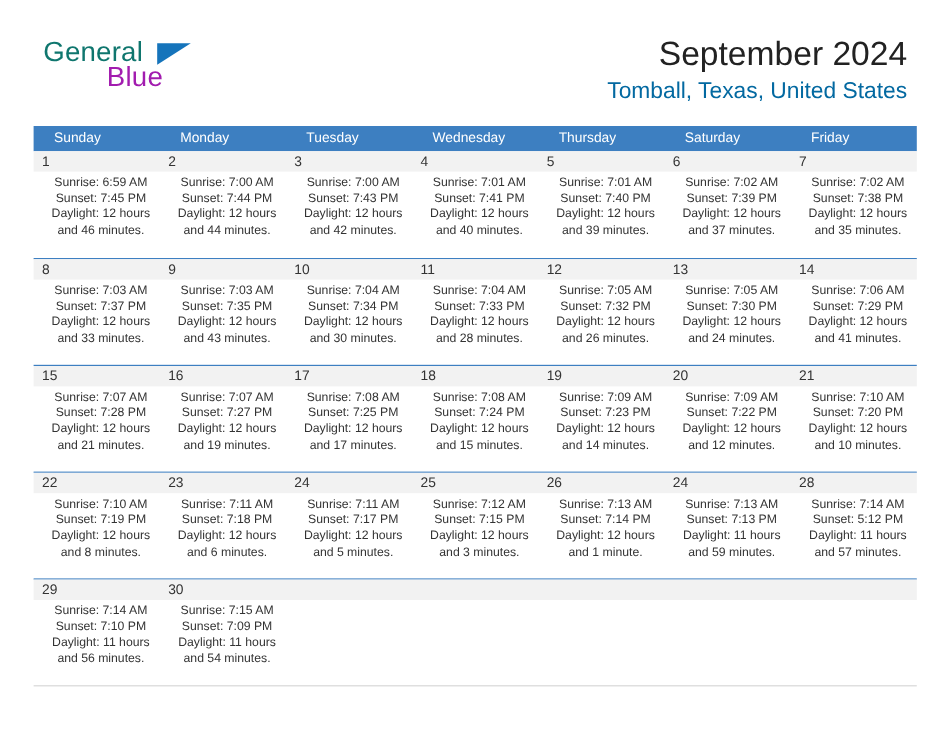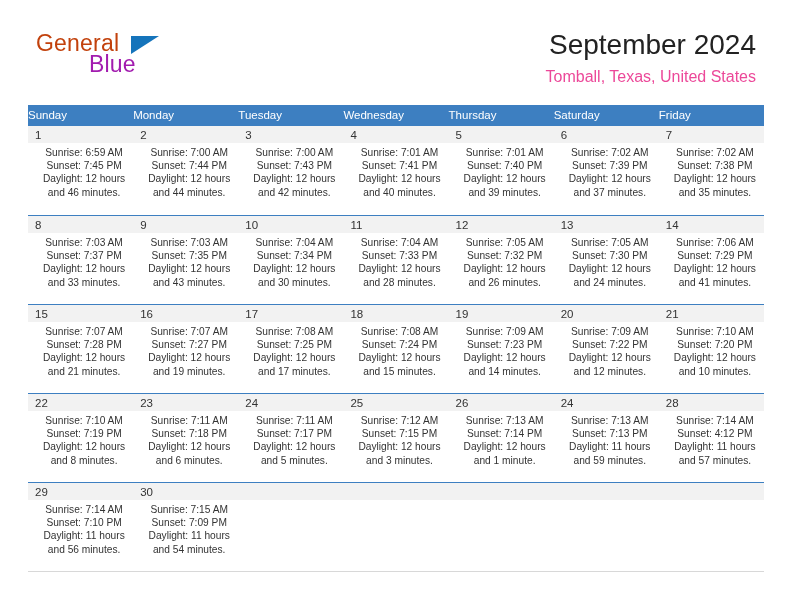--- a/index.html
+++ b/index.html
@@ -37,21 +37,21 @@
     top: 30px;
     width: 200px;
     height: 52px;
   }
   .logo-general {
     position: absolute;
     left: 0;
     top: 0;
     font-size: 23px;
     letter-spacing: 0.2px;
-    color: #c2410c;
+    color: #0f766e;
     font-family: "Liberation Sans", sans-serif;
   }
   .logo-blue {
     position: absolute;
     left: 53px;
     top: 21px;
     font-size: 23px;
     letter-spacing: 0.2px;
     color: #a21caf;
     font-family: "Liberation Sans", sans-serif;
@@ -74,22 +74,22 @@
   }
   .cal-title {
     font-size: 28px;
     font-weight: normal;
     color: #222222;
     line-height: 34px;
     white-space: nowrap;
   }
   .cal-subtitle {
     margin-top: 6px;
-    font-size: 16px;
-    color: #ec4899;
+    font-size: 19px;
+    color: #0369a1;
     line-height: 18px;
     white-space: nowrap;
   }
 
   
   .calendar {
     position: absolute;
     left: 28px;
     top: 105px;
     width: 736px;
@@ -98,21 +98,21 @@
   .weekday-row {
     display: flex;
     background: #3d7fc1;
     height: 21px;
   }
   .weekday {
     flex: 1 1 0;
     color: #ffffff;
     font-size: 11.5px;
     line-height: 21px;
-    padding-left: 0;
+    padding-left: 17px;
     box-sizing: border-box;
     white-space: nowrap;
   }
 
   .week-row {
     position: relative;
     border-top: 1px solid #3d7fc1;
     height: 89px;
     box-sizing: border-box;
   }
@@ -451,21 +451,21 @@
                 <div>Sunrise: 7:13 AM</div>
                 <div>Sunset: 7:13 PM</div>
                 <div>Daylight: 11 hours</div>
                 <div>and 59 minutes.</div>
               </div>
             </div>
             <div class="day-cell">
               <div class="day-number">28</div>
               <div class="day-info">
                 <div>Sunrise: 7:14 AM</div>
-                <div>Sunset: 4:12 PM</div>
+                <div>Sunset: 5:12 PM</div>
                 <div>Daylight: 11 hours</div>
                 <div>and 57 minutes.</div>
               </div>
             </div>
           </div>
         </div>
         <div class="week-row">
           <div class="daynum-band"></div>
           <div class="days">
             <div class="day-cell">

